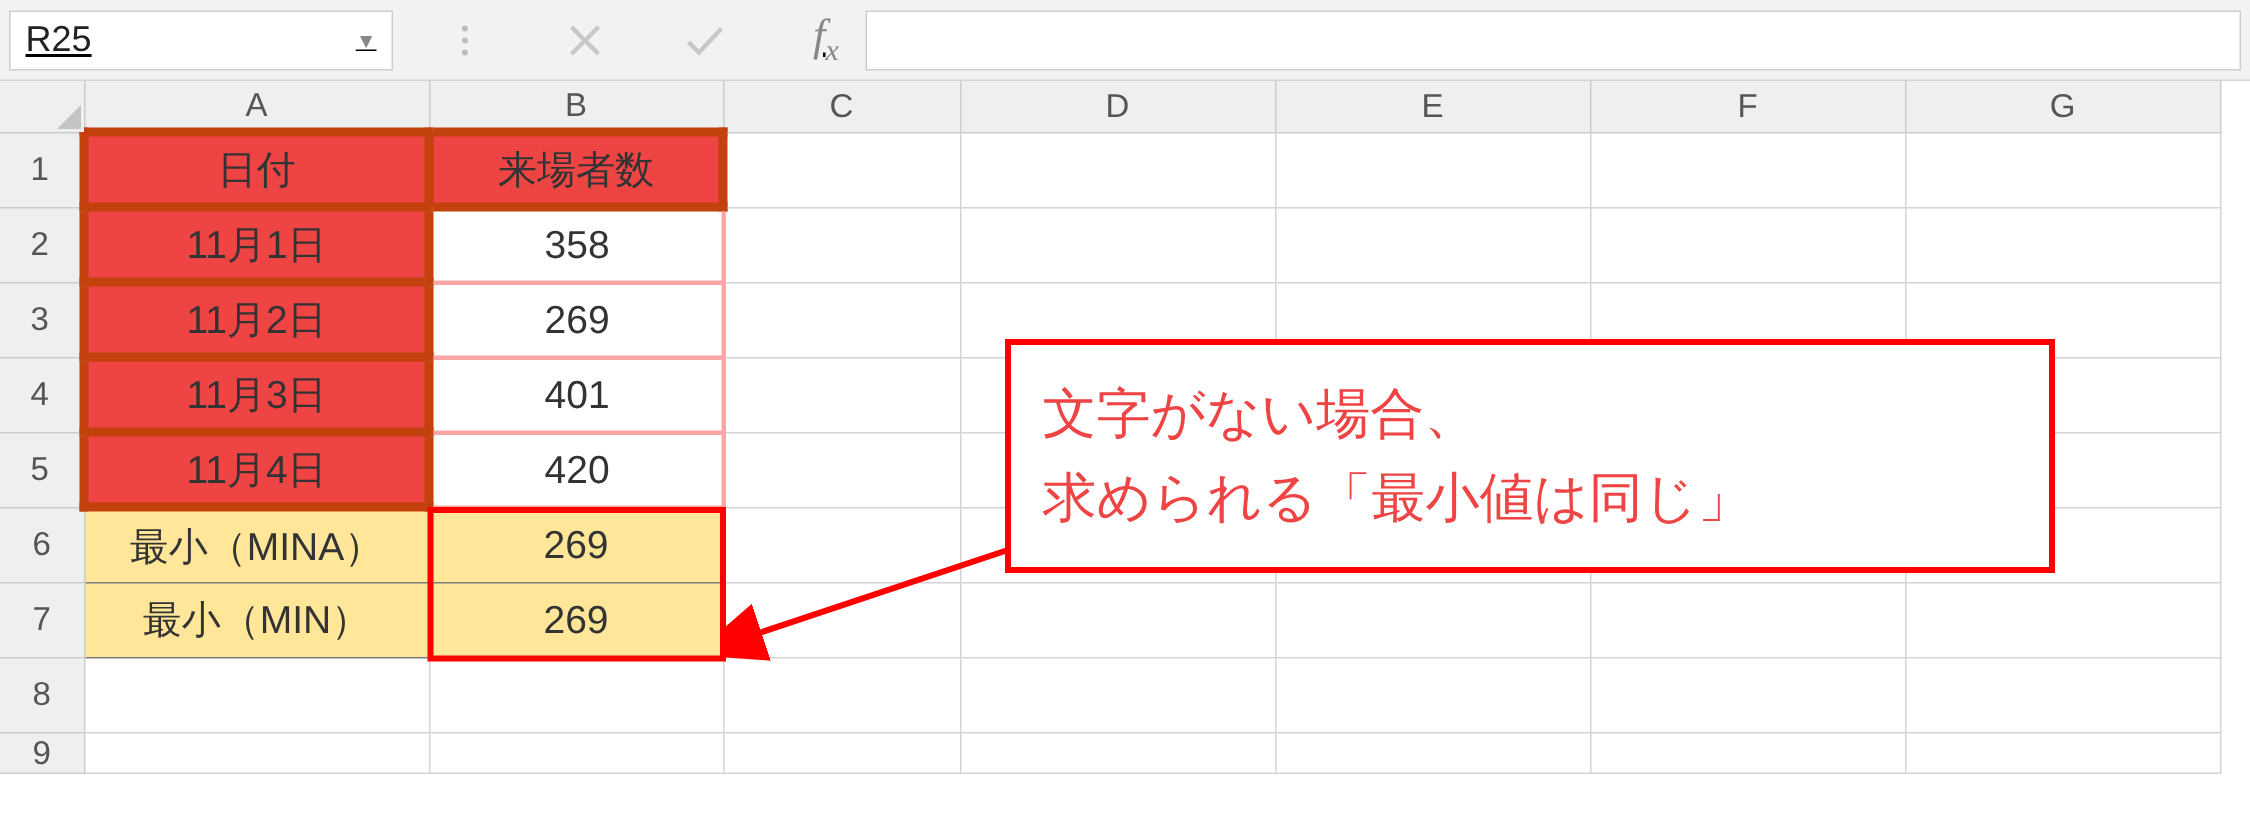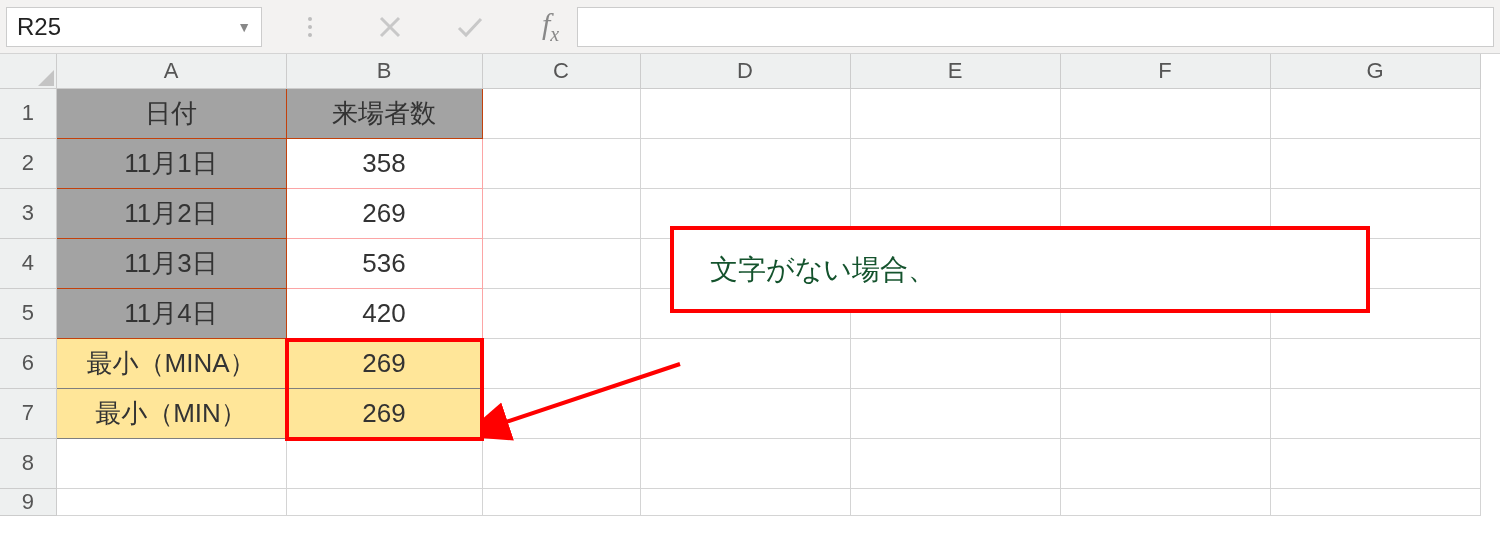--- a/index.html
+++ b/index.html
@@ -10,20 +10,21 @@
       height: 551px;
       overflow: hidden;
       position: relative;
     }
     .formula-bar {
       display: flex;
       align-items: center;
       height: 54px;
       border-bottom: 1px solid #d4d4d4;
       background: #f3f2f1;
+      text-decoration: underline;
     }
     .name-box {
       width: 256px;
       height: 40px;
       background: #fff;
       border: 1px solid #ccc;
       margin: 0 6px;
       padding: 0 10px;
       display: flex;
       align-items: center;
@@ -104,36 +105,36 @@
       font-size: 26px;
       color: #333;
       text-align: center;
       background: #fff;
       padding: 0 4px;
     }
     .col-A { width: 230px; }
     .col-B { width: 196px; }
     .col-C { width: 158px; }
     .col-D, .col-E, .col-F, .col-G { width: 210px; }
-    td.green { background: #a3a3a3; border: 1px solid #c2410c; }
-    td.green-white { background: #fff; border: 1px solid #fca5a5; }
+    td.green { background: #ef4444; border: 6px solid #c2410c; }
+    td.green-white { background: #fff; border: 3px solid #fca5a5; }
     td.yellow { background: #ffe699; border: 1px solid #7f7f7f; margin-left: 19px; }
     .highlight-box {
       position: absolute;
       border: 4px solid #ff0000;
       pointer-events: none;
     }
     .annotation {
       position: absolute;
       border: 4px solid #ff0000;
       background: #fff;
-      padding: 18px 36px;
-      font-size: 28px;
+      padding: 18px 21px;
+      font-size: 36px;
       line-height: 1.55;
-      color: #14532d;
+      color: #ef4444;
       font-family: "Yu Gothic", "Meiryo", sans-serif;
     }
     .arrow-svg {
       position: absolute;
       pointer-events: none;
     }
   </style>
 </head>
 <body>
 
@@ -219,21 +220,21 @@
       <td class="cell green-white">269</td>
       <td class="cell"></td>
       <td class="cell"></td>
       <td class="cell"></td>
       <td class="cell"></td>
       <td class="cell"></td>
     </tr>
     <tr>
       <th class="rowhdr">4</th>
       <td class="cell green">11月3日</td>
-      <td class="cell green-white">536</td>
+      <td class="cell green-white">401</td>
       <td class="cell"></td>
       <td class="cell"></td>
       <td class="cell"></td>
       <td class="cell"></td>
       <td class="cell"></td>
     </tr>
     <tr>
       <th class="rowhdr">5</th>
       <td class="cell green">11月4日</td>
       <td class="cell green-white">420</td>
@@ -292,14 +293,15 @@
     <defs>
       <marker id="ah" markerWidth="12" markerHeight="12" refX="2" refY="5" orient="auto">
         <polygon points="0,0 12,5 0,10" fill="#ff0000"></polygon>
       </marker>
     </defs>
     <line x1="200" y1="20" x2="20" y2="80" stroke="#ff0000" stroke-width="4" marker-end="url(#ah)"></line>
   </svg>
 
   <div class="annotation" style="left:670px; top:172px; width:700px;">
     <div>文字がない場合、</div>
+    <div>求められる「最小値は同じ」</div>
   </div>
 </div>
 
 </body></html>

